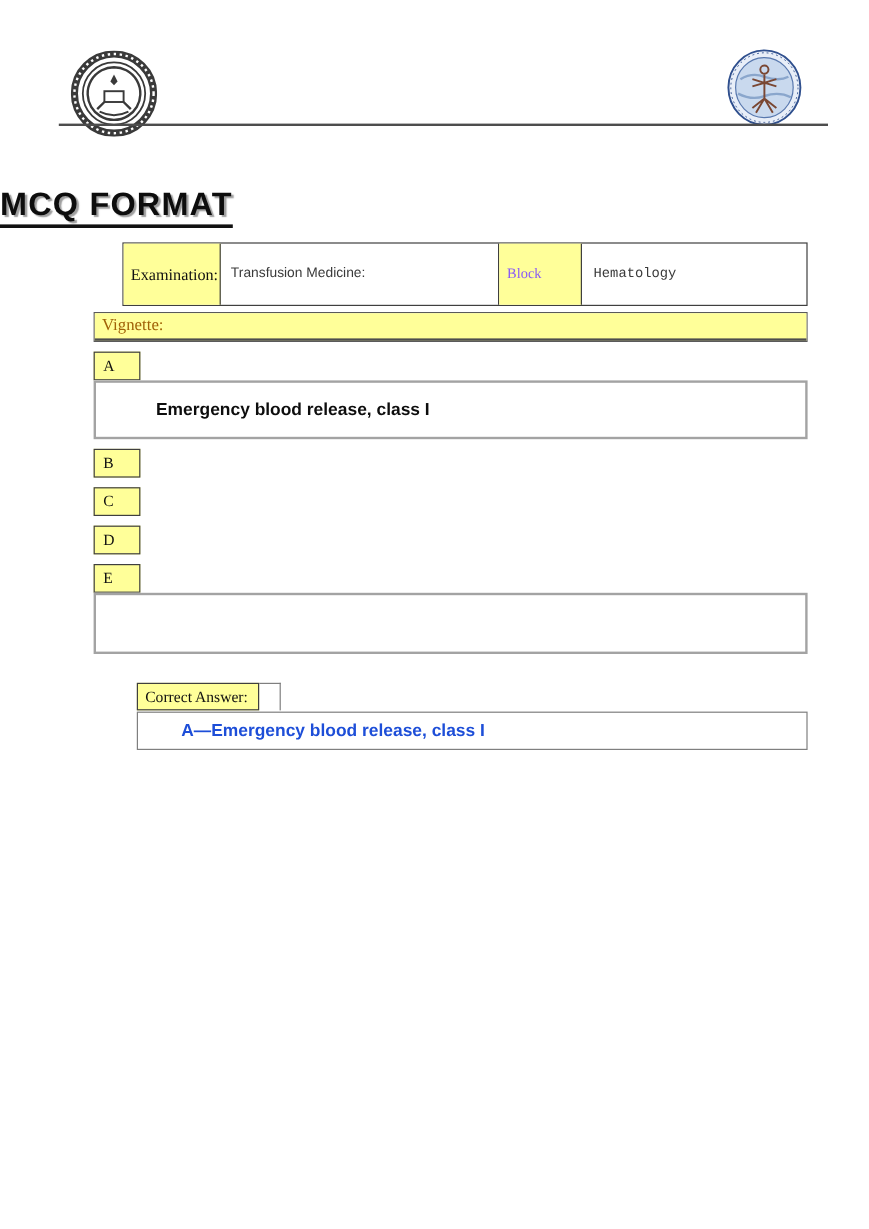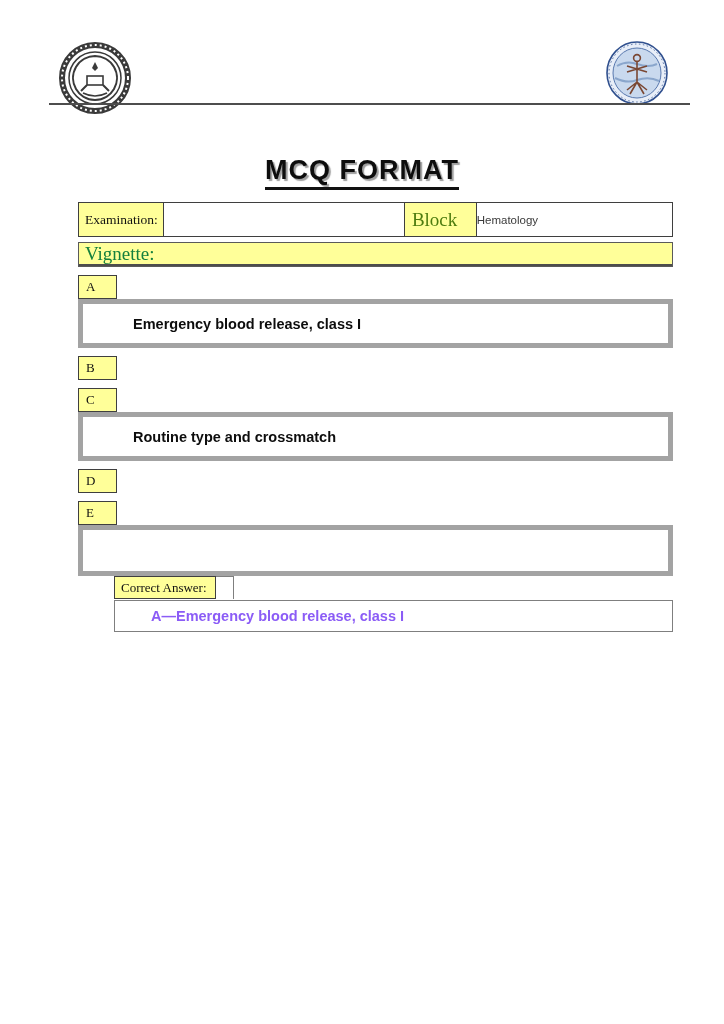--- a/index.html
+++ b/index.html
@@ -15,57 +15,57 @@
   
   .logo { position:absolute; }
   .logo-left  { left:59px; top:42px; width:72px; height:72px; }
   .logo-right { left:605px; top:40px; width:64px; height:66px; }
   .header-rule {
     position:absolute; left:49px; top:103px; width:641px; height:2px;
     background:#4d4d4d;
   }
 
   
-  .title-wrap { position:absolute; left:0; top:156px; width:724px; text-align:center; }
+  .title-wrap { position:absolute; left:0; top:156px; width:724px; }
   .doc-title {
     display:inline-block;
     font-family:"Liberation Sans", sans-serif;
     font-weight:bold; font-size:27px; letter-spacing:1px;
     color:#0d0d0d;
     text-shadow:2px 2px 1px rgba(40,40,40,0.45);
     border-bottom:3px solid #111;
     padding-bottom:1px;
     line-height:1.1;
   }
 
   
   .content { position:absolute; left:78px; top:202px; width:595px; }
 
   .hl { background:#FFFF99; }
   .serif { font-family:"Liberation Serif", serif; }
 
   
-  .exam-table { display:flex; border:1px solid #3f3f3f; height:35px; }
+  .exam-table { display:flex; border:1px solid #3f3f3f; height:53px;margin-left:24px; }
   .exam-table .cell { border-right:1px solid #3f3f3f; display:flex; flex-direction:column; justify-content:center; }
   .exam-table .cell:last-child { border-right:none; }
   .c-exam-label  { width:85px;  padding-left:6px; font-size:13.5px; color:#111; }
   .c-exam-value  { width:242px; padding-left:8px; font-size:11.5px; color:#3a3a3a; line-height:1.3; }
-  .c-block-label { width:72px;  padding-left:7px; font-size:19px; color:#4d7c0f; }
-  .c-block-value { width:196px; font-size:11.5px; color:#3a3a3a; }
+  .c-block-label { width:72px;  padding-left:7px; font-size:12px; color:#8b5cf6; }
+  .c-block-value { width:196px; padding-left:10px; font-size:11.5px; color:#3a3a3a;font-family:Liberation Mono, monospace; }
 
   
   .section { margin-top:5px; border:1px solid #5a5a5a; }
   .section-q { margin-top:4px; }
   .section-header {
     height:23px; line-height:22px;
     background:#FFFF99;
     border-bottom:2px solid #4d4d4d;
     padding-left:6px;
     font-family:"Liberation Serif", serif;
-    font-size:19px; color:#15803d;
+    font-size:14px; color:#a16207;
   }
   .section-body {
     background:#fff;
     padding:6px 8px 0 8px;
     font-size:11.5px; color:#3a3a3a;
     line-height:1.45;
     text-align:justify;
   }
   .body-vignette { height:58px; }
   .body-question { height:70px; text-align:left; }
@@ -75,52 +75,52 @@
   .option-tab {
     width:39px; height:24px; line-height:22px;
     background:#FFFF99;
     border:1px solid #3f3f3f;
     padding-left:7px;
     font-family:"Liberation Serif", serif;
     font-size:13px; color:#111;
   }
   .option-box {
     height:49px;
-    border:5px solid #a3a3a3;
+    border:2px solid #a3a3a3;
     background:#fff;
     display:flex; align-items:center;
     padding-left:50px;
     font-weight:bold; font-size:14.5px; color:#0d0d0d;
   }
   .option-box-e { height:51px; margin-top:0; }
   .option-e .option-box { margin-top:0; }
 
   
-  .answer { margin-top:0;padding-left:36px; }
+  .answer { margin-top:24px;padding-left:36px; }
   .answer-tabrow { display:flex; height:23px; }
   .answer-tab {
     width:102px; height:23px; line-height:21px;
     background:#FFFF99;
     border:1px solid #3f3f3f;
     padding-left:6px;
     font-family:"Liberation Serif", serif;
     font-size:13px; color:#111;
   }
   .answer-tab-ext {
     width:18px; height:23px;
     border-top:1px solid #7f7f7f;
     border-right:1px solid #7f7f7f;
   }
   .answer-box {
     margin-top:1px;
     height:32px;
     border:1px solid #7f7f7f;
     display:flex; align-items:center;
     padding-left:36px;
-    font-weight:bold; font-size:14.5px; color:#8b5cf6;
+    font-weight:bold; font-size:14.5px; color:#1d4ed8;
   }
 </style>
 </head>
 <body>
 
 <div class="page">
 
   <div class="logo logo-left">
     <svg width="72" height="72" viewBox="0 0 72 72">
       <circle cx="36" cy="36" r="33" fill="#ffffff" stroke="#3a3a3a" stroke-width="6"></circle>
@@ -147,20 +147,21 @@
 
   <div class="title-wrap">
     <span class="doc-title">MCQ FORMAT</span>
   </div>
 
   <div class="content">
 
     <div class="exam-table">
       <div class="cell c-exam-label hl serif">Examination:</div>
       <div class="cell c-exam-value">
+        <span>Transfusion Medicine:</span>
       </div>
       <div class="cell c-block-label hl serif">Block</div>
       <div class="cell c-block-value">Hematology</div>
     </div>
 
     <div class="section">
       <div class="section-header">Vignette:</div>
     </div>
 
 
@@ -168,21 +169,20 @@
       <div class="option-tab">A</div>
       <div class="option-box">Emergency blood release, class I</div>
     </div>
 
     <div class="option">
       <div class="option-tab">B</div>
     </div>
 
     <div class="option">
       <div class="option-tab">C</div>
-      <div class="option-box">Routine type and crossmatch</div>
     </div>
 
     <div class="option">
       <div class="option-tab">D</div>
     </div>
 
     <div class="option option-e">
       <div class="option-tab">E</div>
       <div class="option-box option-box-e"></div>
     </div>

